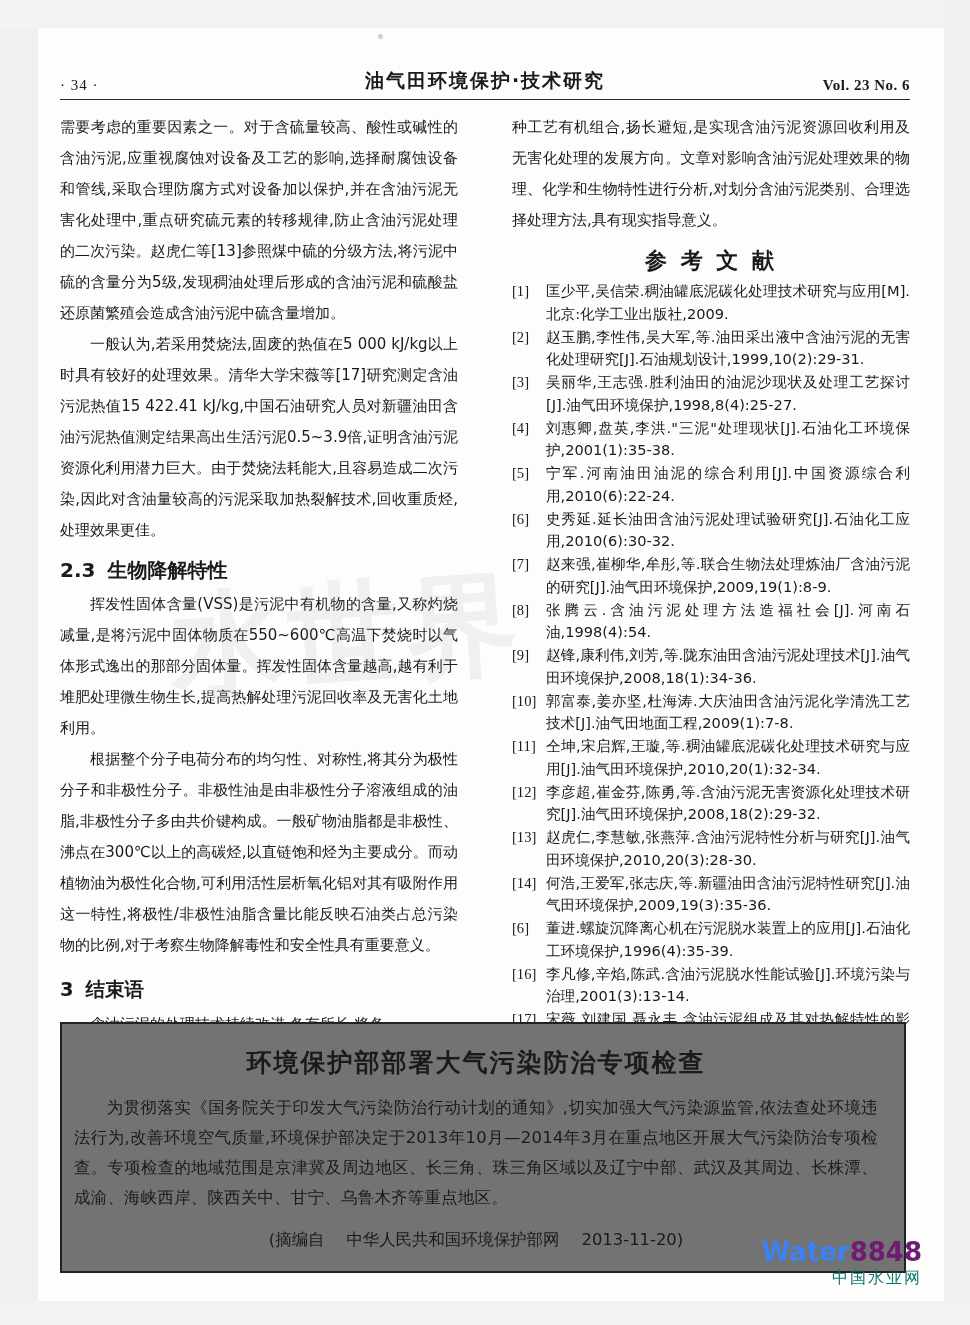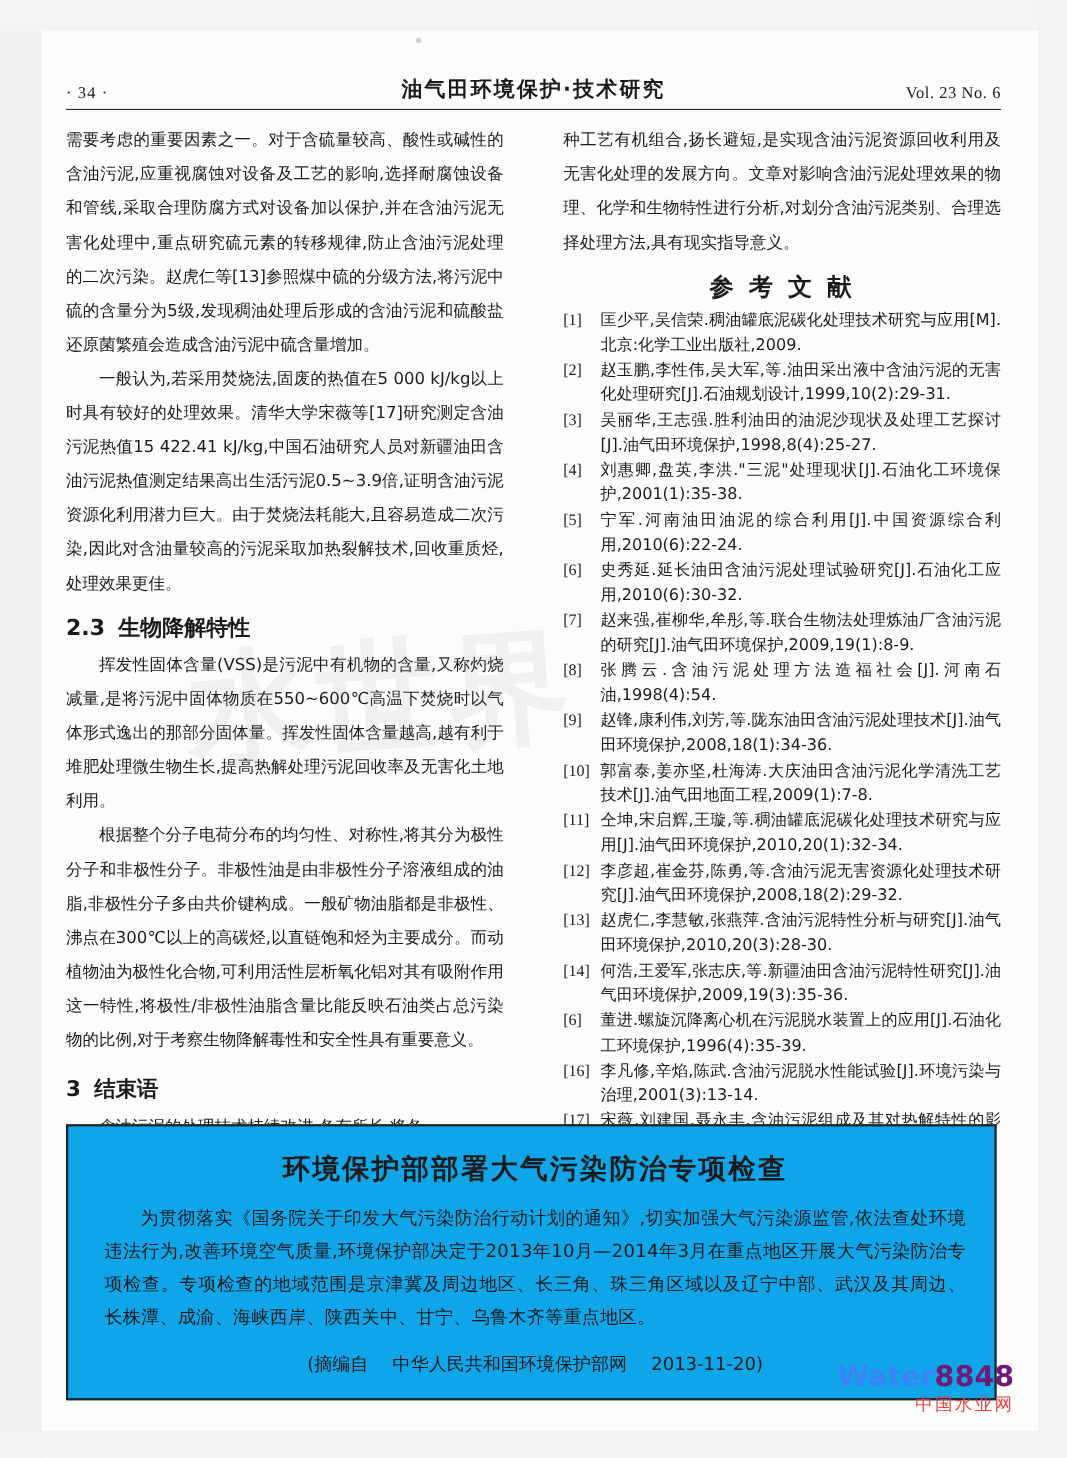--- a/index.html
+++ b/index.html
@@ -44,20 +44,21 @@
     letter-spacing:2px;
     position:absolute;
     left:50%;
     transform:translateX(-50%);
     bottom:0;
     white-space:nowrap;
   }
   .runhead .volume{
     font-size:15px;
     letter-spacing:0.5px;
+    font-weight:bold;
   }
   .rule{
     border-top:1.6px solid #2a2a2a;
     margin-top:5px;
     width:850px;
   }
 
   
   .cols{
     display:flex;
@@ -125,22 +126,22 @@
   }
 
   
   .notice{
     position:absolute;
     left:60px;
     top:1022px;
     width:846px;
     border:2px solid #222;
     box-sizing:border-box;
-    padding:16px 26px 20px 33px;
-    background:#0ea5e9;
+    padding:16px 26px 20px 12px;
+    background:#737373;
   }
   .notice-title{
     text-align:center;
     font-family:"DejaVu Sans", sans-serif;
     font-weight:bold;
     font-size:25px;
     letter-spacing:2px;
     margin:6px 0 14px 0;
   }
   .notice-body{
@@ -182,21 +183,21 @@
   .logo .l1{
     font-family:"DejaVu Sans", sans-serif;
     font-weight:bold;
     font-size:26px;
   }
   .logo .l1 .water{color:#3b82f6;}
   .logo .l1 .num{color:#701a75;}
   .logo .l2{
     font-family:Liberation Serif, serif;
     font-size:16px;
-    color:#ef4444;
+    color:#0f766e;
     letter-spacing:2px;
     margin-top:3px;
   }
   .speck{position:absolute;background:#cfcfcc;border-radius:50%;}
 </style>
 </head>
 <body>
 
 <div class="page">
   <div class="edge-left"></div>

